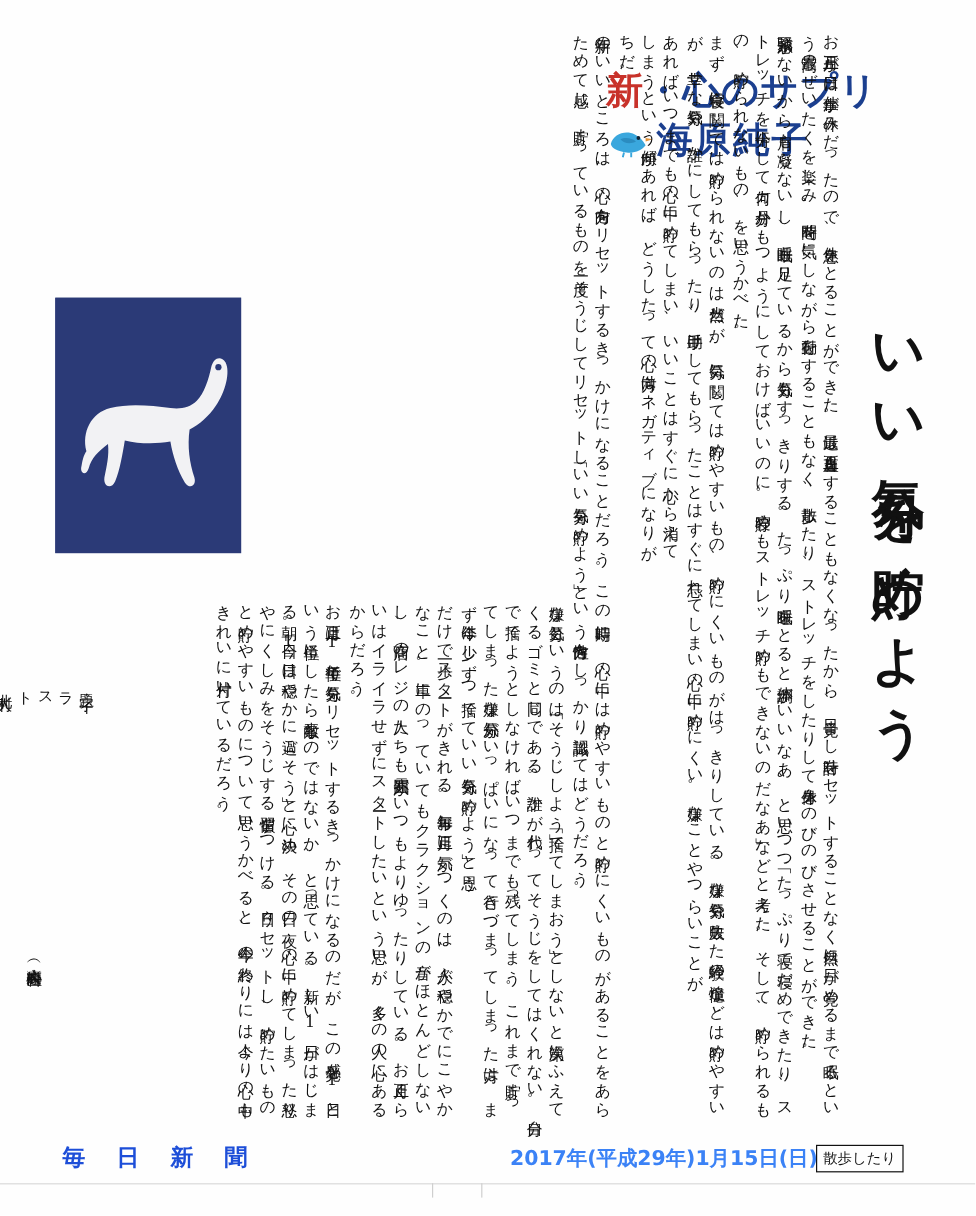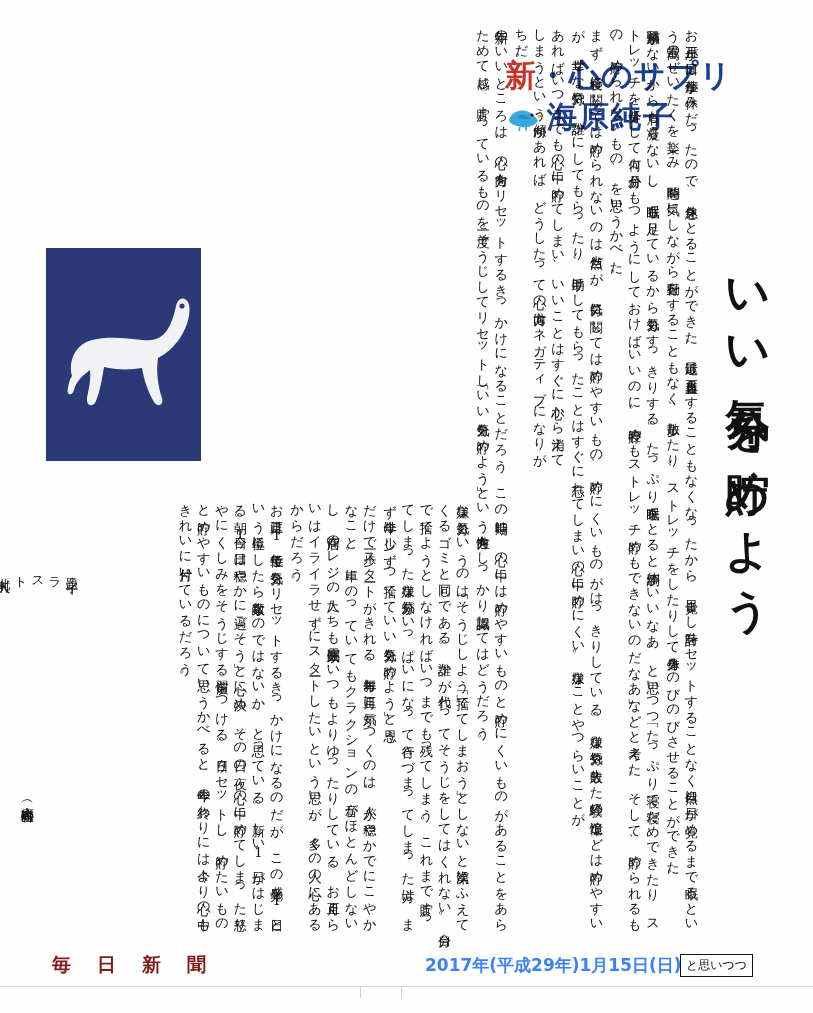--- a/index.html
+++ b/index.html
@@ -141,21 +141,21 @@
     height: 42px;
   }
   .footer-paper {
     position: absolute;
     left: 52px;
     top: 4px;
     font-family: "DejaVu Sans", "Liberation Sans", sans-serif;
     font-size: 19px;
     font-weight: bold;
     letter-spacing: 26px;
-    color: #7f1d1d;
+    color: #1d4ed8;
   }
   .footer-date {
     position: absolute;
     left: 425px;
     top: 6px;
     font-family: "DejaVu Sans", "Liberation Sans", sans-serif;
     font-size: 17px;
     font-weight: bold;
     color: #3b82f6;
     white-space: nowrap;
@@ -248,18 +248,18 @@
       </svg>
     </div>
     <div class="illus-caption">題字・イラスト　北村人</div>
   </div>
 
   <div class="byline-col">（心療内科医）</div>
 
   <div class="footer">
     <div class="footer-paper">毎日新聞</div>
     <div class="footer-date">2017年(平成29年)1月15日(日)</div>
-    <div class="footer-badge">と思いつつ</div>
+    <div class="footer-badge">散歩したり</div>
   </div>
   <div class="footer-rule"></div>
   <div class="fold-mark"></div>
 
 </div>
 
 </body></html>

